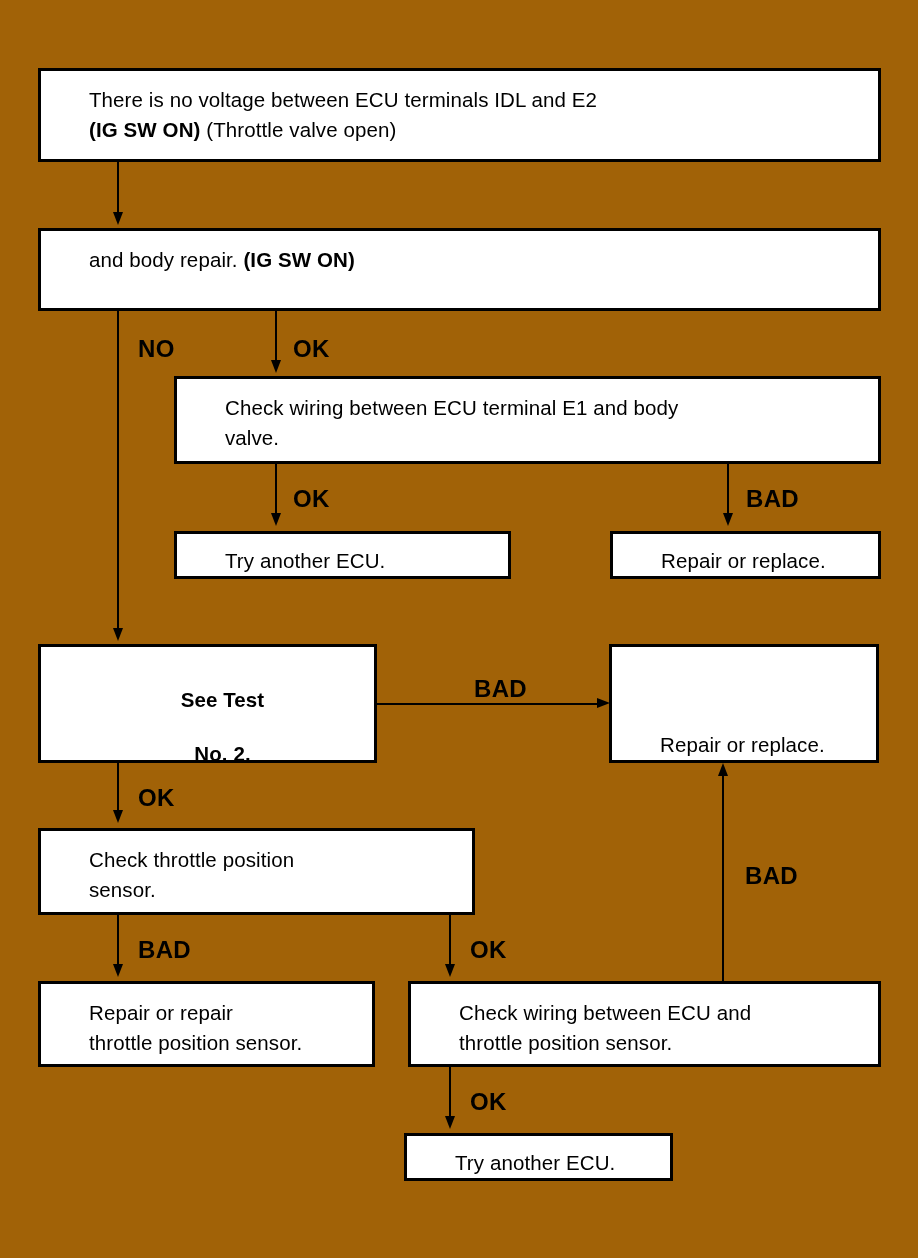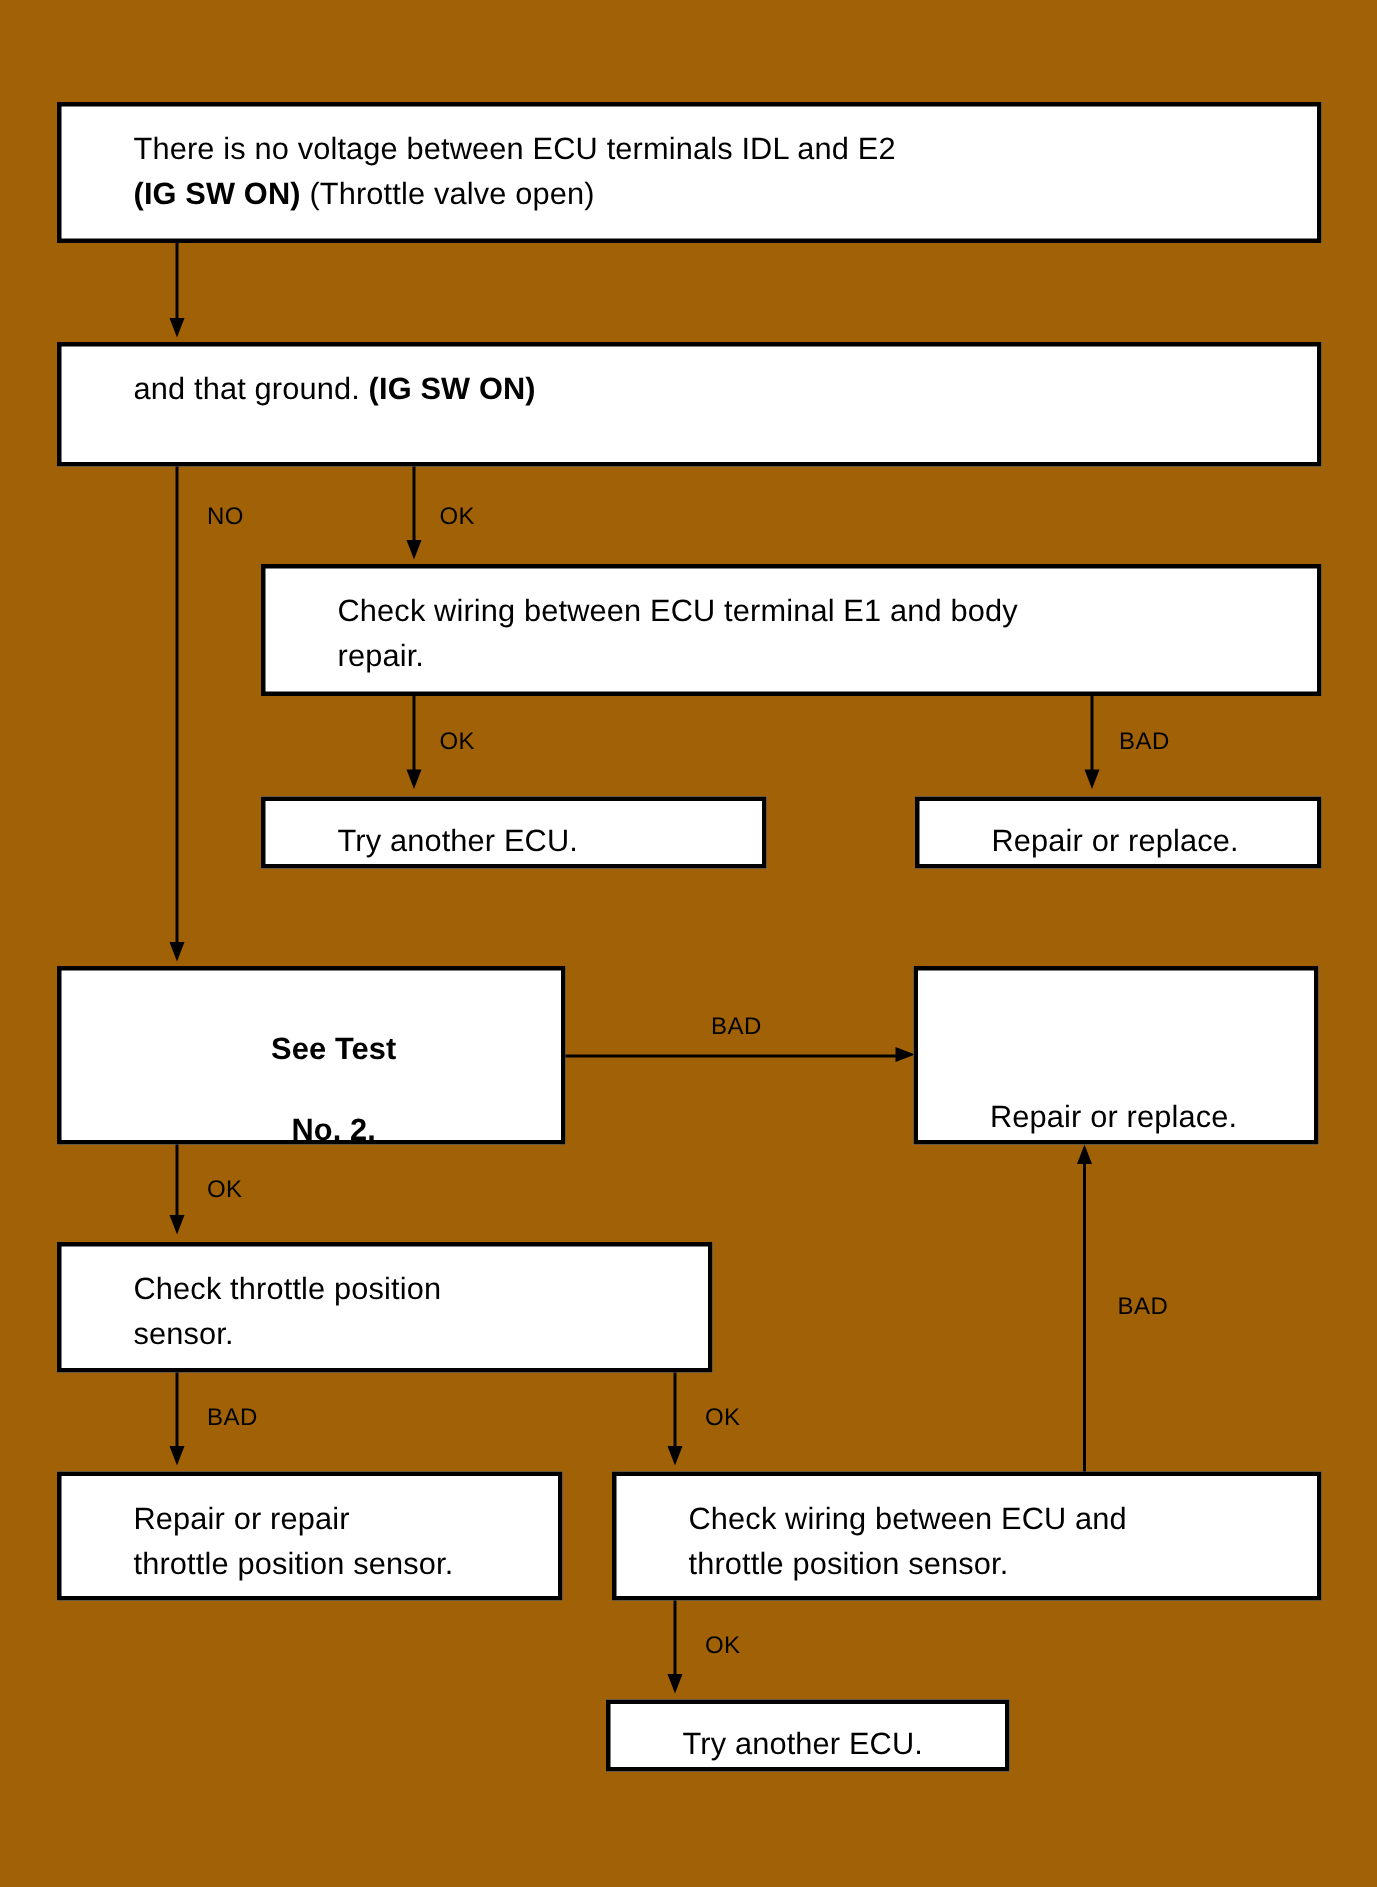--- a/index.html
+++ b/index.html
@@ -55,54 +55,55 @@
     border-right: 5px solid transparent;
     border-bottom: 13px solid #000000;
   }
   .ah-right {
     border-top: 5px solid transparent;
     border-bottom: 5px solid transparent;
     border-left: 13px solid #000000;
   }
   .elabel {
     position: absolute;
-    font-size: 16px;
+    font-size: 24px;
     line-height: 1;
     letter-spacing: 0.3px;
     white-space: nowrap;
+    font-weight: bold;
   }
 </style>
 </head>
 <body>
 
 <div id="page">
 
   <div class="node topalign" style="left:38px; top:68px; width:843px; height:94px;">
     <span class="ln">There is no voltage between ECU terminals IDL and E2</span>
     <span class="ln"><span class="b">(IG SW ON)</span><span> (Throttle valve open)</span></span>
   </div>
 
   <div class="edge v" style="left:117px; top:162px; height:54px;"></div>
   <div class="arrowhead ah-down" style="left:113px; top:212px;"></div>
 
   <div class="node topalign" style="left:38px; top:228px; width:843px; height:83px;">
-    <span class="ln"><span>and that ground. </span><span class="b">(IG SW ON)</span></span>
+    <span class="ln"><span>and body repair. </span><span class="b">(IG SW ON)</span></span>
   </div>
 
   <div class="edge v" style="left:117px; top:311px; height:320px;"></div>
   <div class="arrowhead ah-down" style="left:113px; top:628px;"></div>
   <div class="elabel" style="left:138px; top:337px;">NO</div>
 
   <div class="edge v" style="left:275px; top:311px; height:52px;"></div>
   <div class="arrowhead ah-down" style="left:271px; top:360px;"></div>
   <div class="elabel" style="left:293px; top:337px;">OK</div>
 
   <div class="node topalign" style="left:174px; top:376px; width:707px; height:88px;">
     <span class="ln">Check wiring between ECU terminal E1 and body</span>
-    <span class="ln">repair.</span>
+    <span class="ln">valve.</span>
   </div>
 
   <div class="edge v" style="left:275px; top:464px; height:52px;"></div>
   <div class="arrowhead ah-down" style="left:271px; top:513px;"></div>
   <div class="elabel" style="left:293px; top:487px;">OK</div>
 
   <div class="edge v" style="left:727px; top:464px; height:52px;"></div>
   <div class="arrowhead ah-down" style="left:723px; top:513px;"></div>
   <div class="elabel" style="left:746px; top:487px;">BAD</div>
 

